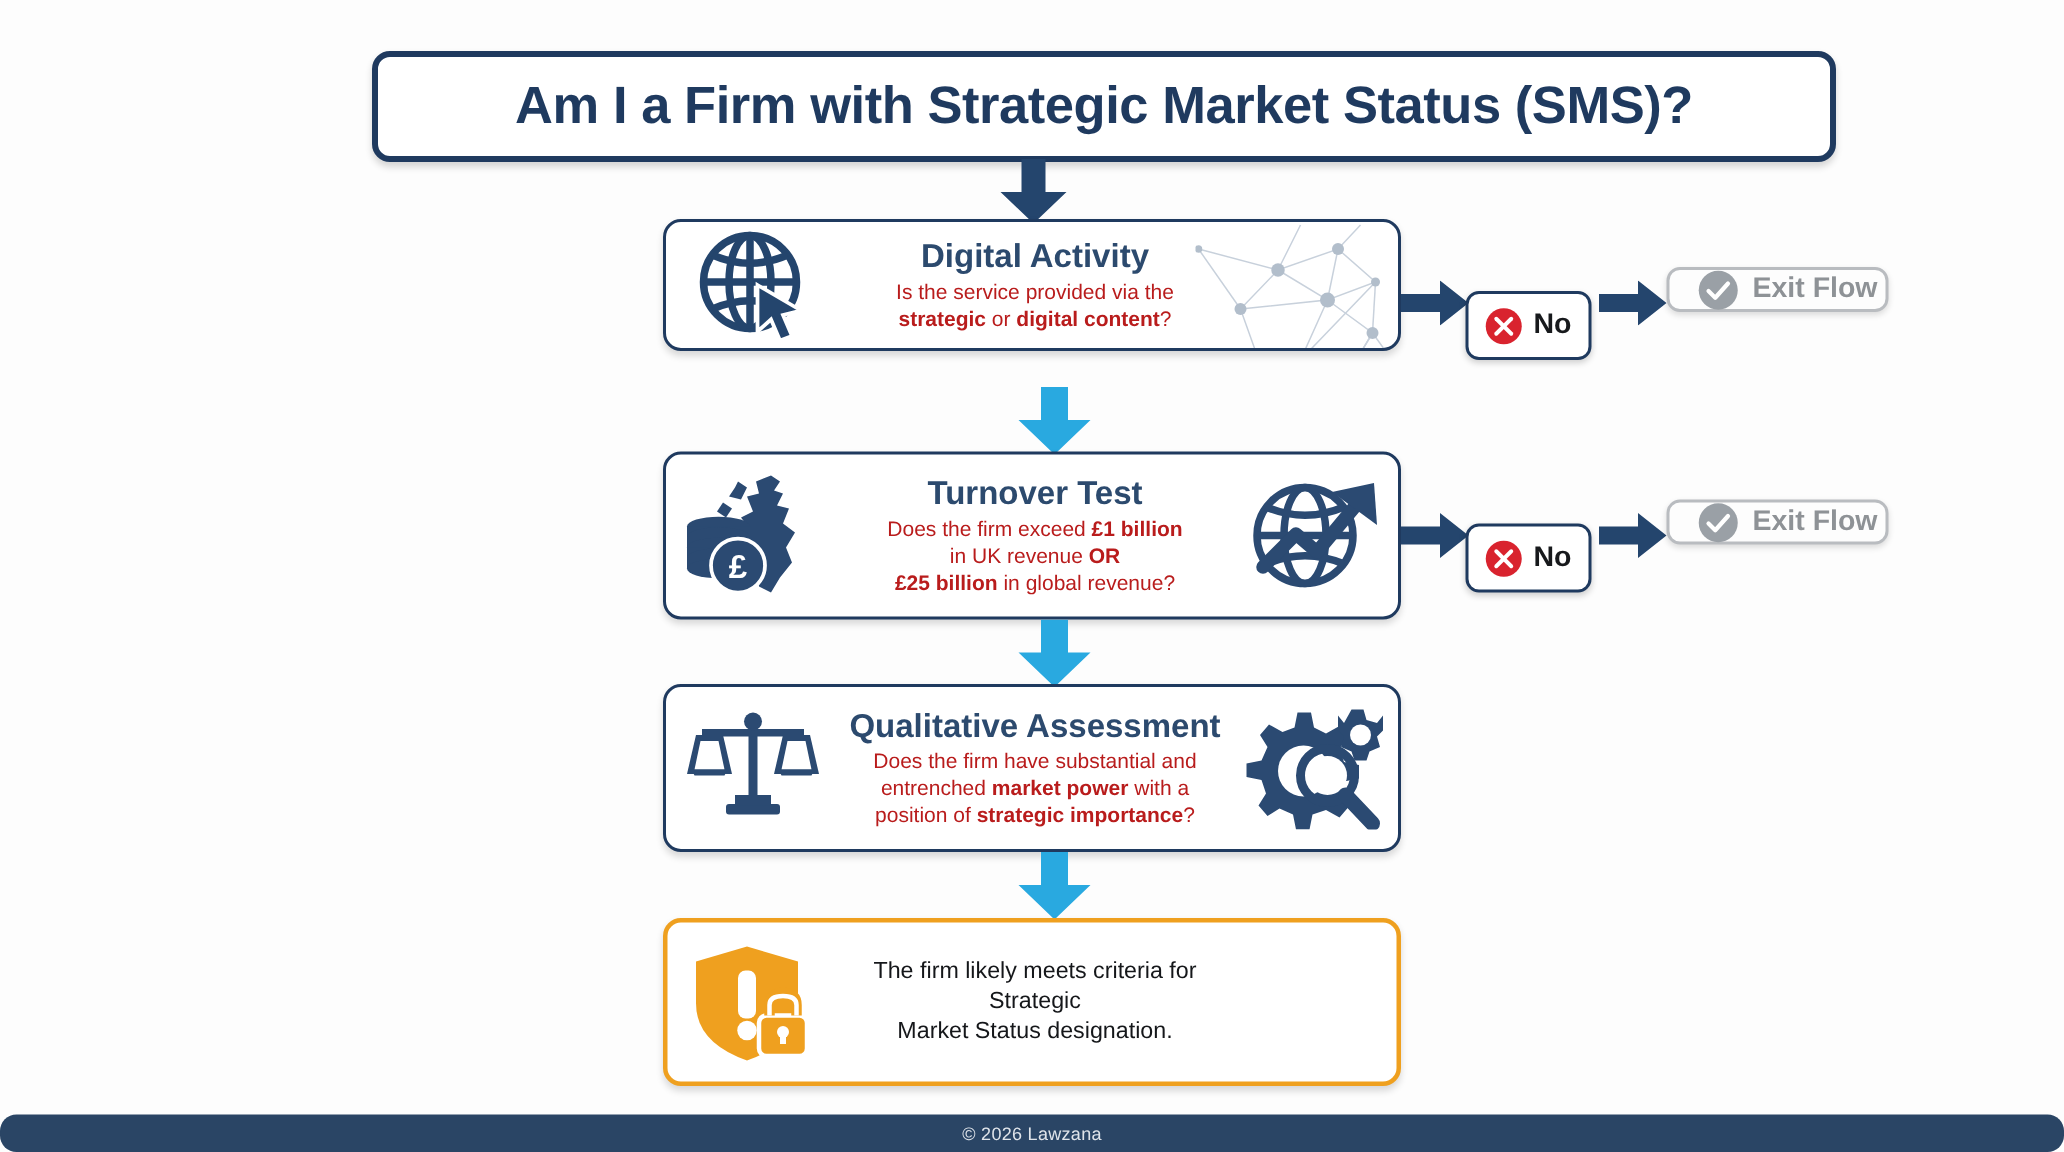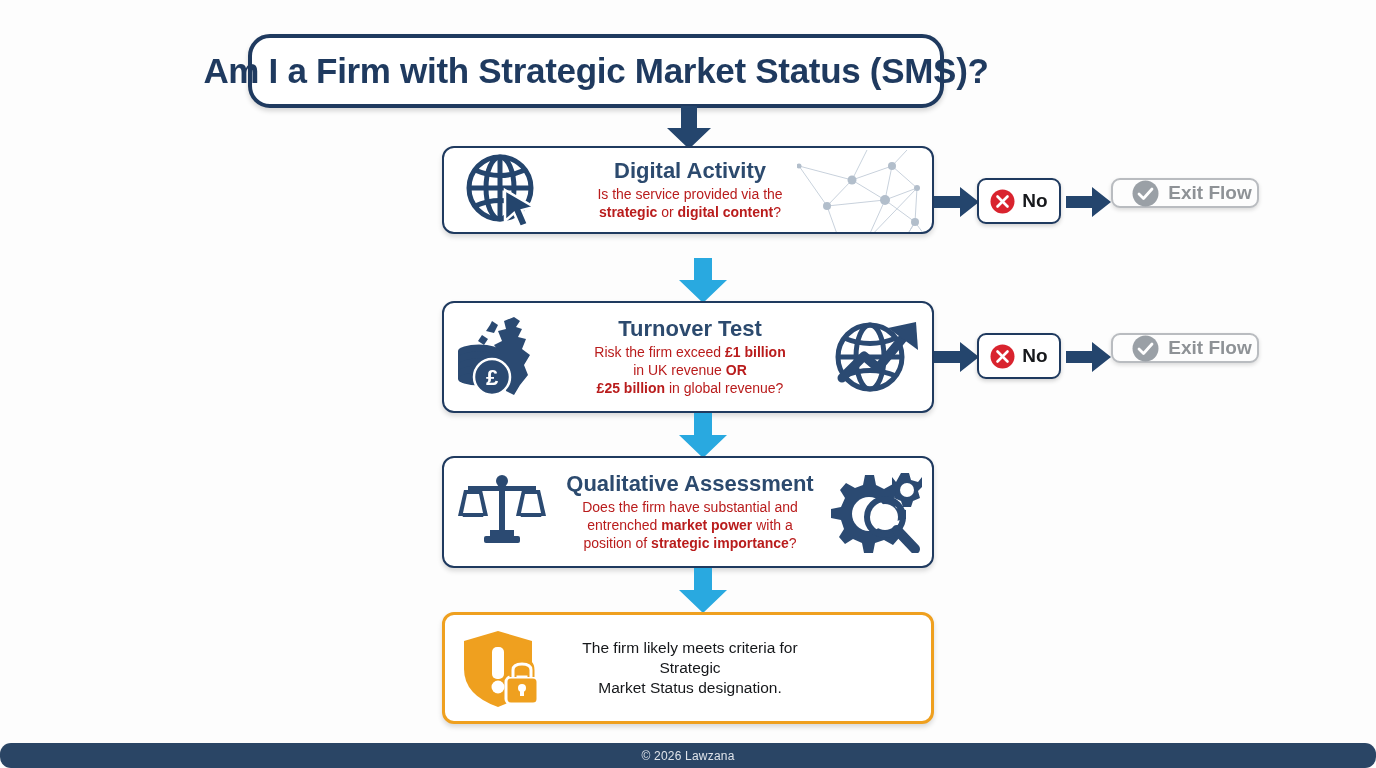--- a/index.html
+++ b/index.html
@@ -20,25 +20,25 @@
     width: 1376px;
     height: 768px;
     background: #fdfdfd;
   }
 
   
   .title-box {
     position: absolute;
     left: 248px;
     top: 34px;
-    width: 696px;
+    width: 976px;
     height: 74px;
     box-sizing: border-box;
     border: 4px solid #1f3a5f;
-    border-radius: 22px;
+    border-radius: 12px;
     background: #ffffff;
     box-shadow: 0 3px 5px rgba(0,0,0,0.16);
     display: flex;
     align-items: center;
     justify-content: center;
   }
   .title-text {
     font-size: 35px;
     font-weight: bold;
     color: #1f3a5f;
@@ -176,21 +176,21 @@
     padding-left: 14px;
   }
   .exit-label {
     font-size: 19px;
     font-weight: bold;
     color: #8e9296;
   }
 
   .row1 { top: 178px; }
   .row2 { top: 333px; }
-  .no-x   { left: 977px; }
+  .no-x   { left: 977px; margin-top: 16px; }
   .exit-x { left: 1111px; }
 
   
   .arrow {
     position: absolute;
     z-index: 0;
   }
 
   
   .footer {
@@ -334,21 +334,21 @@
             <rect x="2" y="57" width="42" height="7"></rect>
             <ellipse cx="23" cy="64" rx="21" ry="6.5"></ellipse>
           </g>
           <circle cx="36" cy="62" r="18" fill="#2b4a72" stroke="#ffffff" stroke-width="2.5"></circle>
           <text x="36" y="70" font-family="'Liberation Sans', sans-serif" font-size="22" font-weight="bold" fill="#ffffff" text-anchor="middle">£</text>
         </svg>
       </div>
       <div class="stage-body">
         <div class="stage-title">Turnover Test</div>
         <div class="stage-desc">
-          <span>Risk the firm exceed </span><b>£1 billion</b><br>
+          <span>Does the firm exceed </span><b>£1 billion</b><br>
           <span>in UK revenue </span><b>OR</b><br>
           <b>£25 billion</b><span> in global revenue?</span>
         </div>
       </div>
       <div class="icon-right">
         <svg width="92" height="82" viewBox="0 0 92 82">
           <g stroke="#2b4a72" stroke-width="5" fill="none">
             <circle cx="40" cy="41" r="32"></circle>
             <ellipse cx="40" cy="41" rx="14" ry="32"></ellipse>
             <line x1="8" y1="41" x2="72" y2="41"></line>

